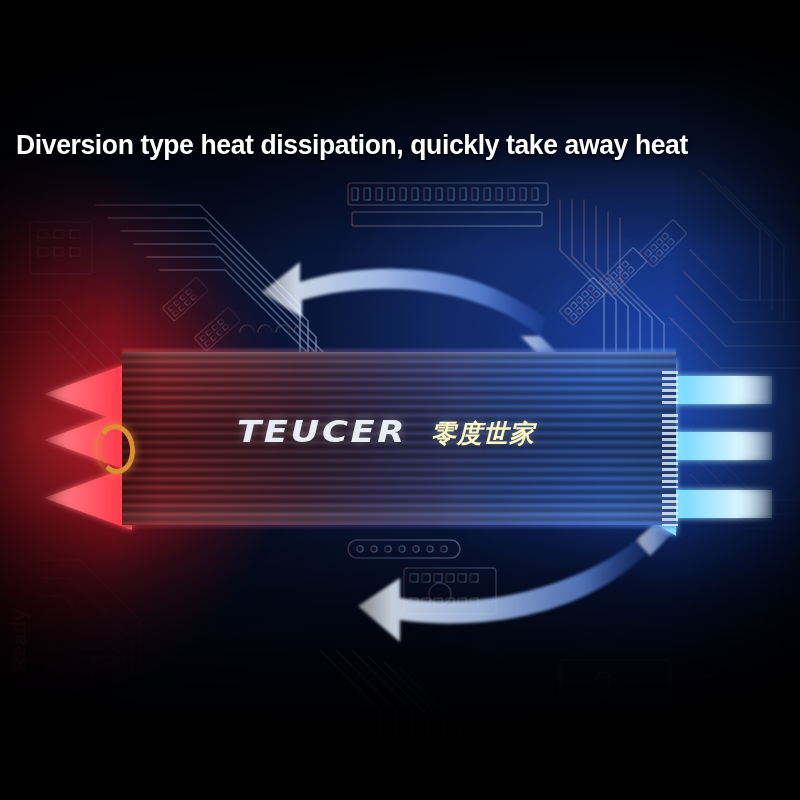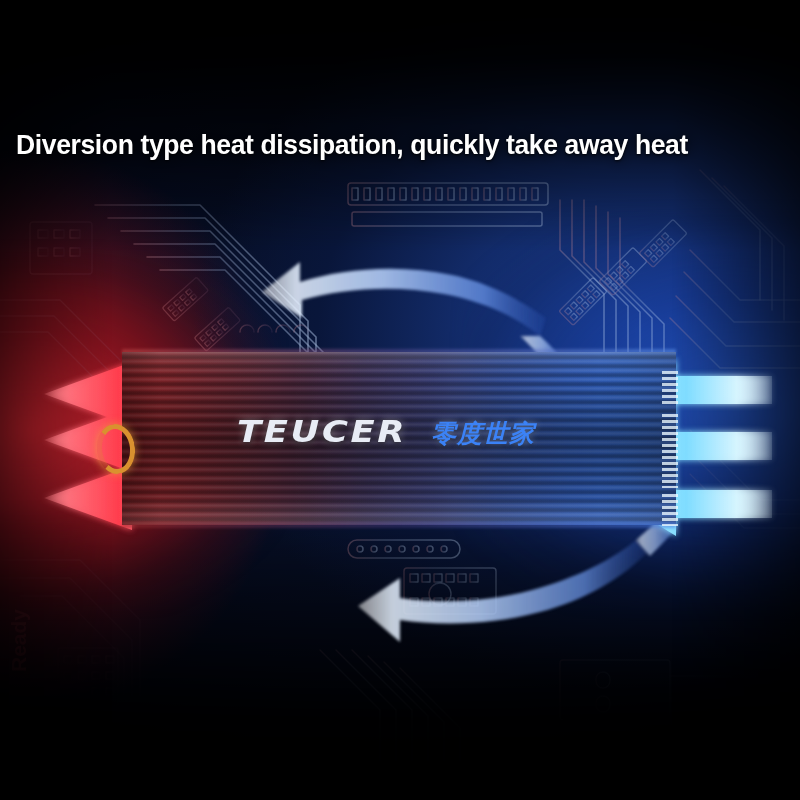--- a/index.html
+++ b/index.html
@@ -151,21 +151,21 @@
     text-shadow: 0 0 8px rgba(255,255,255,0.35), 0 2px 4px rgba(0,0,0,0.6);
     transform: scaleX(1.18);
     display: inline-block;
     transform-origin: right center;
     font-family: "DejaVu Sans", sans-serif;
   }
   .brand-cjk {
     font-size: 25px;
     font-weight: 700;
     font-style: italic;
-    color: #3b82f6;
+    color: #fef9c3;
     margin-left: 24px;
     letter-spacing: 1px;
     text-shadow: 0 0 7px rgba(190,215,255,0.45), 0 2px 4px rgba(0,0,0,0.55);
     font-family: "DejaVu Sans", sans-serif;
   }
 
   
   .gold-ring {
     position: absolute;
     left: 97px;

